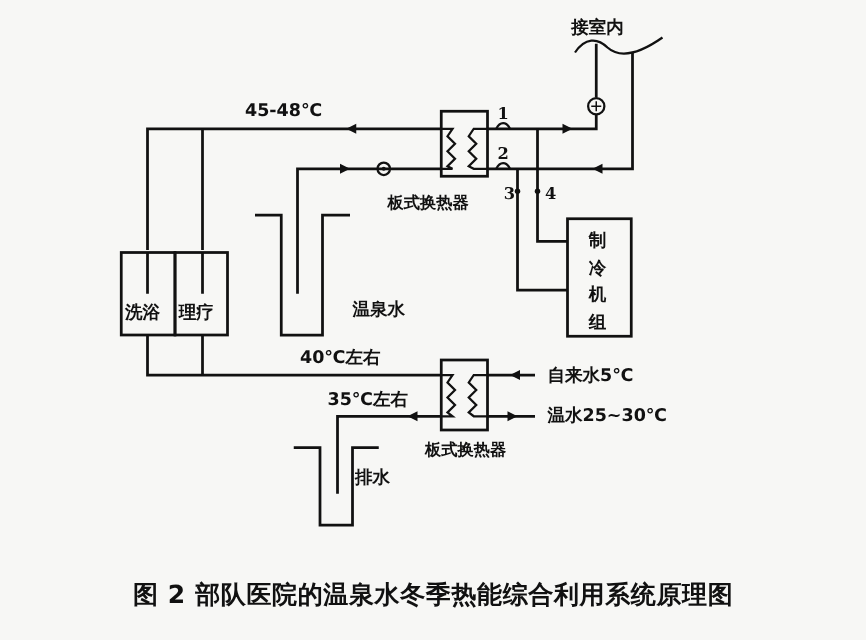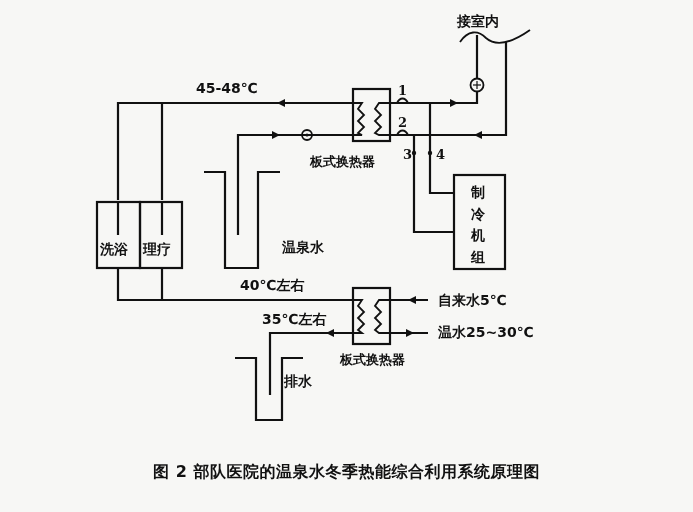--- a/index.html
+++ b/index.html
@@ -5,21 +5,21 @@
   html, body { margin: 0; padding: 0; background: #f7f7f5; }
   body { width: 693px; height: 512px; overflow: hidden; position: relative;
          font-family: "DejaVu Sans", "Liberation Sans", sans-serif; color: #111; }
   svg { position: absolute; left: 0; top: 0; }
   .ln { stroke: #111; stroke-width: 2.2; fill: none; }
   .thin { stroke: #111; stroke-width: 1.8; fill: none; }
   .lbl { font-family: "DejaVu Sans", sans-serif; font-size: 14px; font-weight: bold; fill: #111; }
   .lbl-sm { font-family: "DejaVu Sans", sans-serif; font-size: 13px; font-weight: bold; fill: #111; }
   .num { font-family: "DejaVu Serif", serif; font-size: 13px; font-weight: bold; fill: #111; }
   .caption { position: absolute; left: 0; width: 693px; top: 462px; text-align: center;
-             font-family: "DejaVu Sans", sans-serif; font-size: 16px; font-weight: bold;
+             font-family: "DejaVu Sans", sans-serif; font-size: 20px; font-weight: bold;
              letter-spacing: 0.5px; color: #111; }
 </style>
 </head>
 <body>
 
 <svg width="693" height="512" viewBox="0 0 693 512">
   <defs>
     <marker id="arr" markerWidth="8" markerHeight="8" refX="4" refY="4" orient="auto">
       <path d="M0,1 L7,4 L0,7 z" fill="#111"></path>
     </marker>

